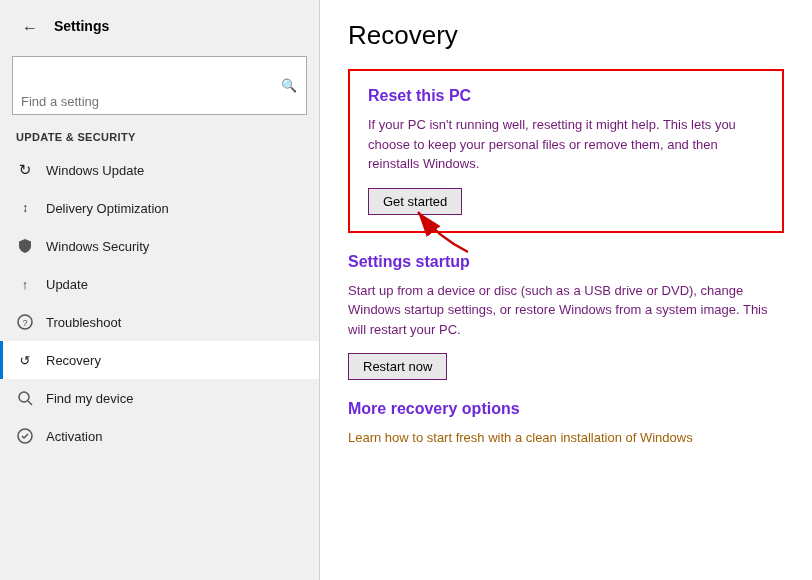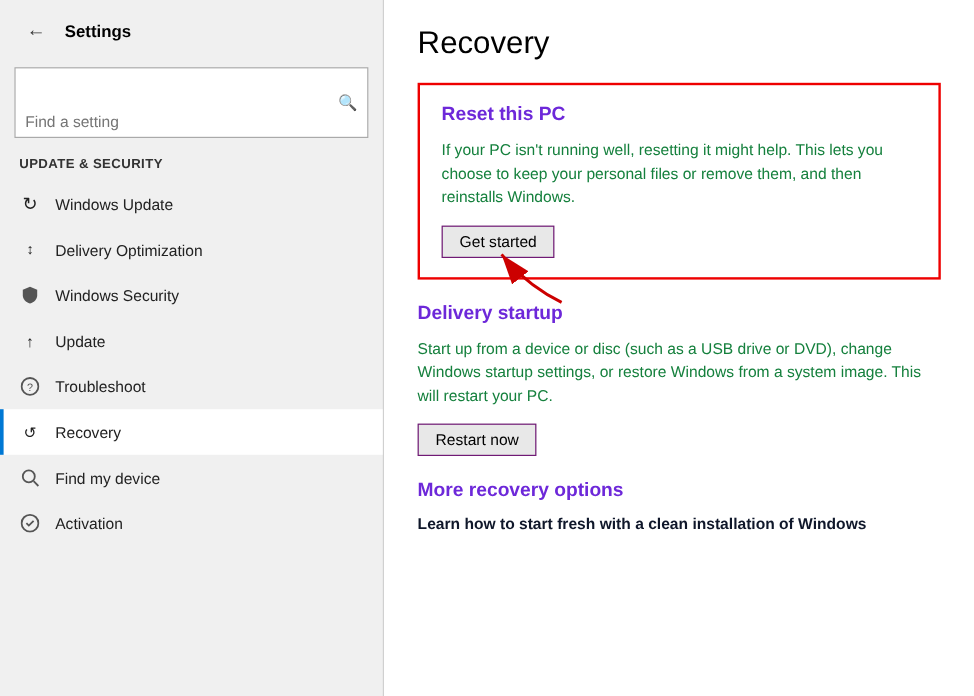--- a/index.html
+++ b/index.html
@@ -132,21 +132,21 @@
 
     .section-heading {
       font-size: 16px;
       font-weight: 600;
       color: #6d28d9;
       margin-bottom: 10px;
     }
 
     .section-desc {
       font-size: 13px;
-      color: #15803d;
+      color: #701a75;
       line-height: 1.5;
       margin-bottom: 14px;
     }
 
     .btn {
       padding: 5px 14px;
       font-size: 13px;
       background: #e8e8e8;
       border: 1px solid #701a75;
       cursor: pointer;
@@ -169,25 +169,24 @@
 
     .advanced-section {
       margin-bottom: 20px;
     }
 
     .more-section {
       margin-bottom: 14px;
     }
 
     .link {
-      color: #0f172a;
+      color: #a16207;
       font-size: 13px;
       text-decoration: none;
       cursor: pointer;
-      font-weight: bold;
     }
   </style>
 </head>
 <body>
 
 <div class="sidebar">
   <div class="sidebar-header">
     <div class="back-btn">
       <span>←</span>
     </div>
@@ -269,21 +268,21 @@
           <marker id="arrowhead" markerWidth="10" markerHeight="7" refX="10" refY="3.5" orient="auto">
             <polygon points="0 0, 10 3.5, 0 7" fill="#cc0000"></polygon>
           </marker>
         </defs>
         <path d="M 70 45 Q 40 30 20 5" stroke="#cc0000" stroke-width="2.5" fill="none" marker-end="url(#arrowhead)"></path>
       </svg>
     </div>
   </div>
 
   <div class="advanced-section">
-    <h2 class="section-heading">Delivery startup</h2>
+    <h2 class="section-heading">Settings startup</h2>
     <p class="section-desc">Start up from a device or disc (such as a USB drive or DVD), change Windows startup settings, or restore Windows from a system image. This will restart your PC.</p>
     <button class="btn">Restart now</button>
   </div>
 
   <div class="more-section">
     <h2 class="section-heading">More recovery options</h2>
     <a class="link" href="#">Learn how to start fresh with a clean installation of Windows</a>
   </div>
 </div>
 

